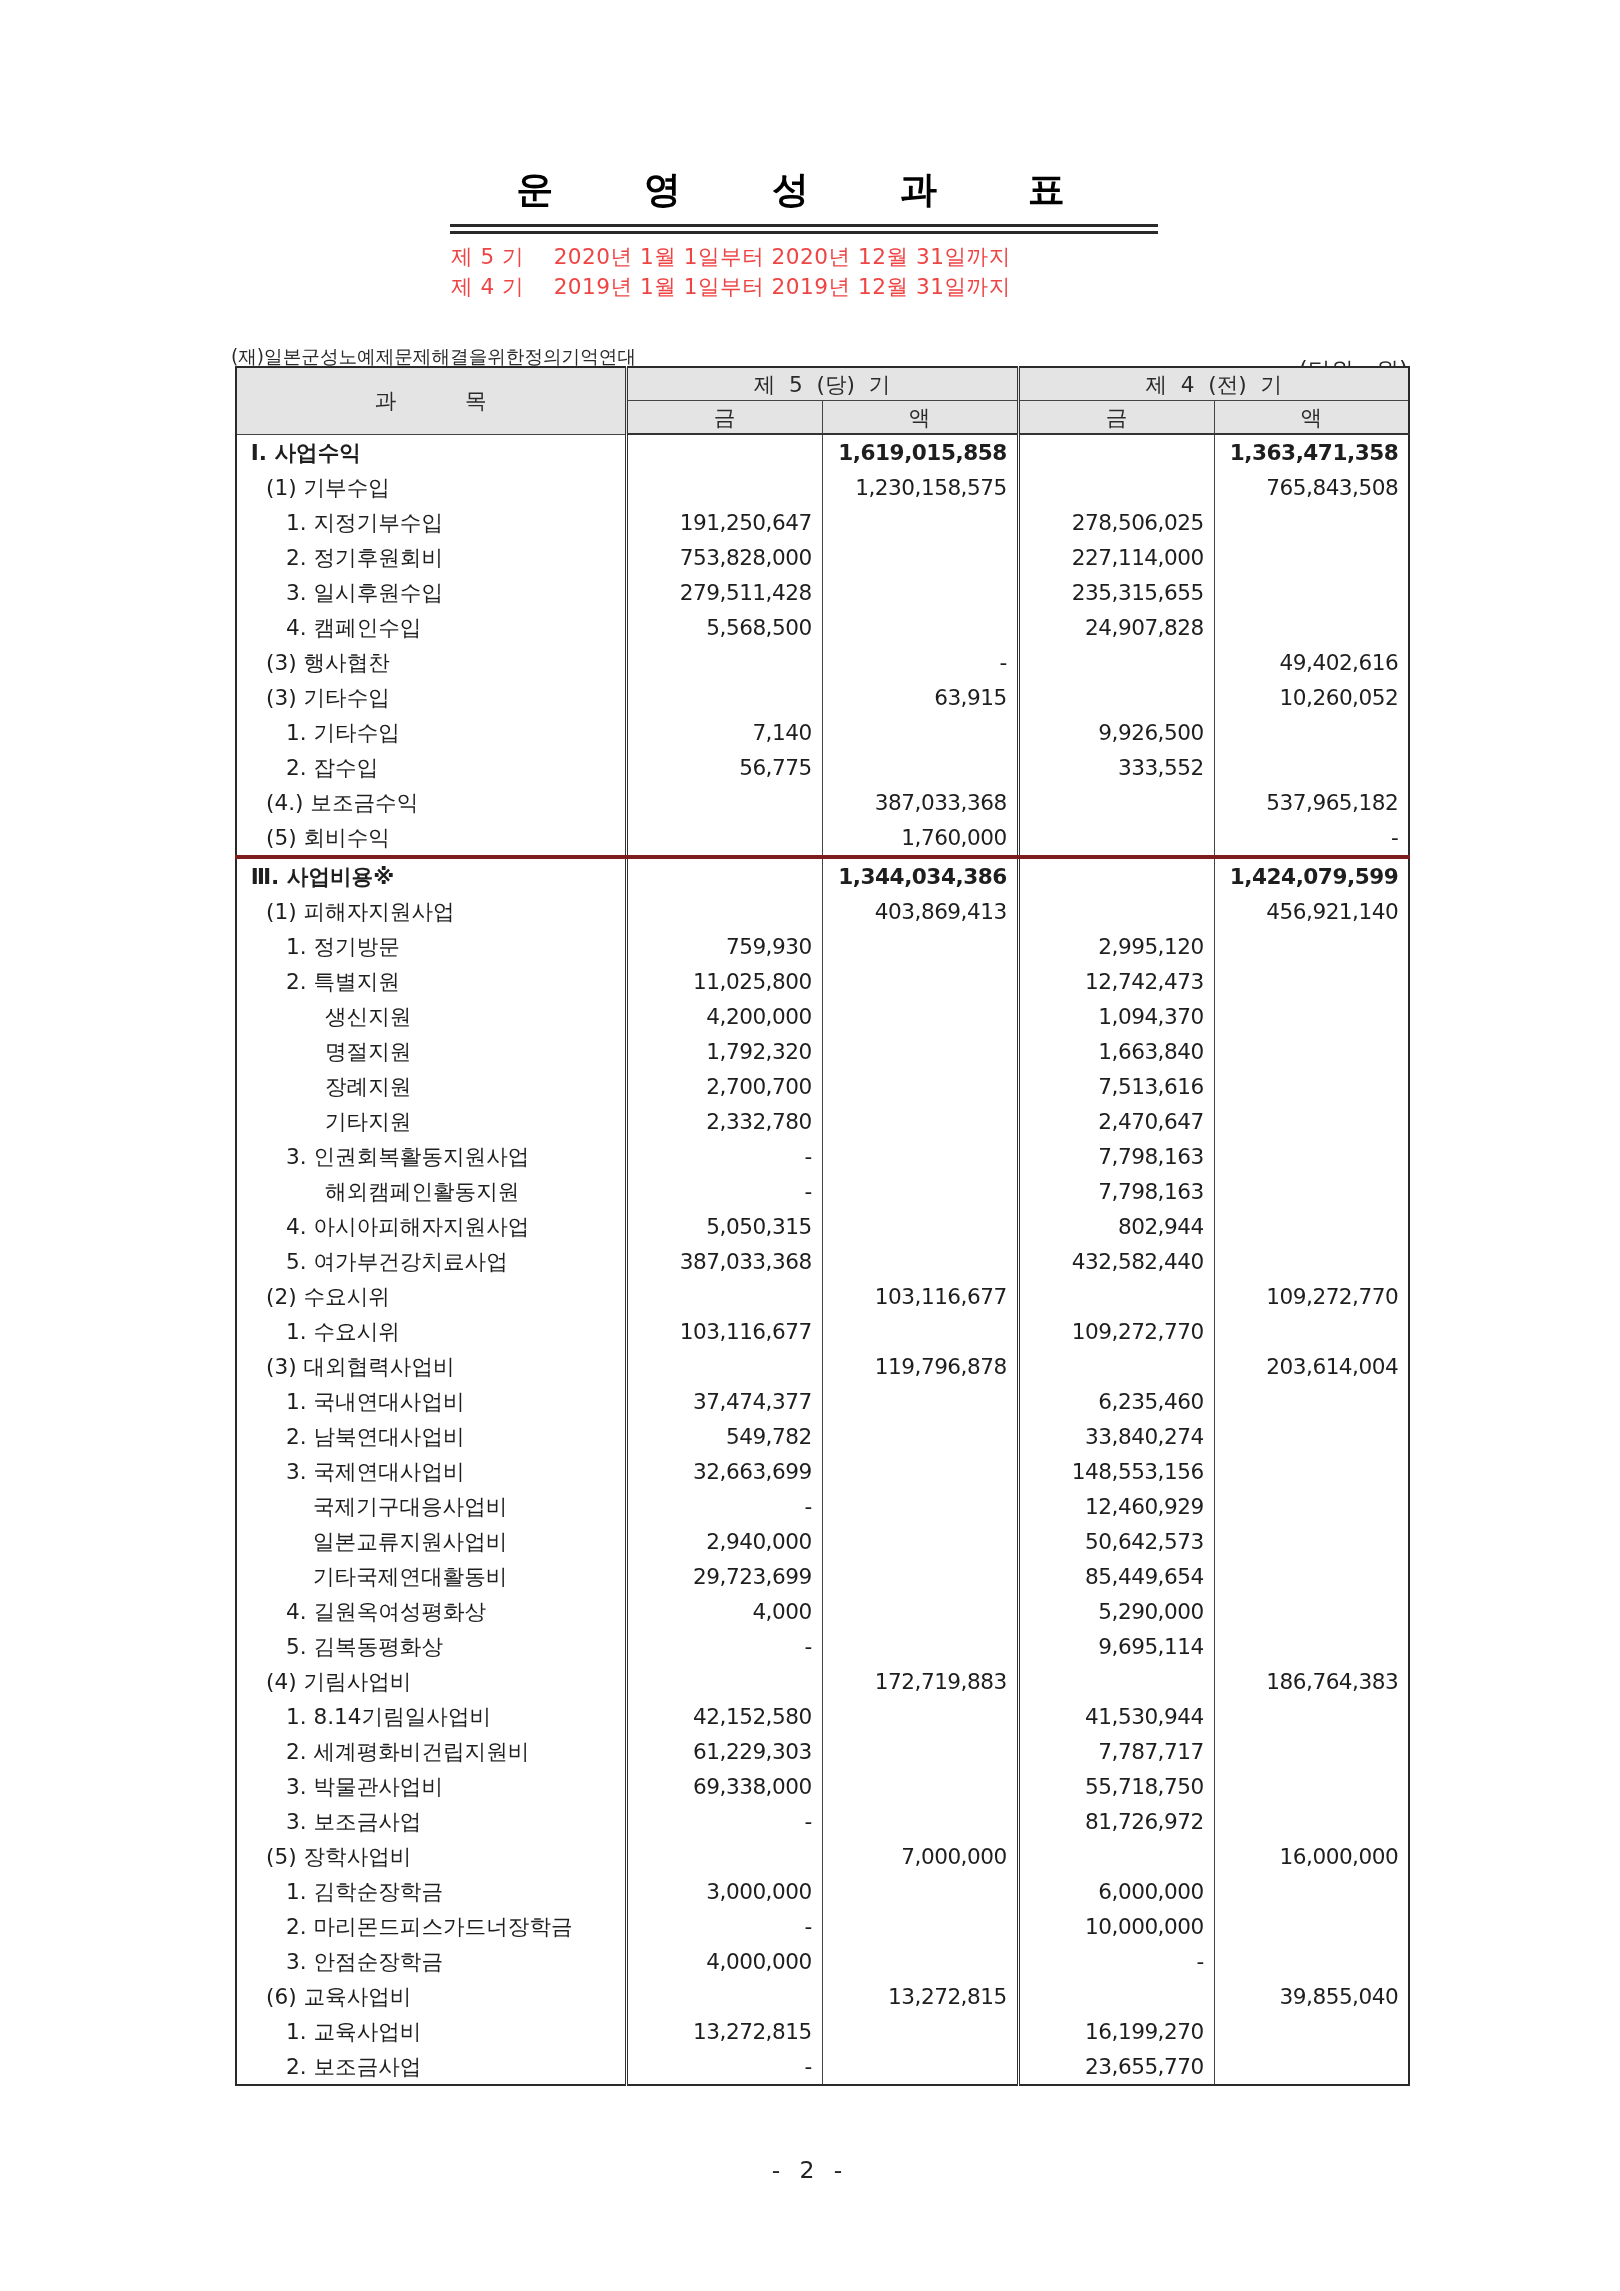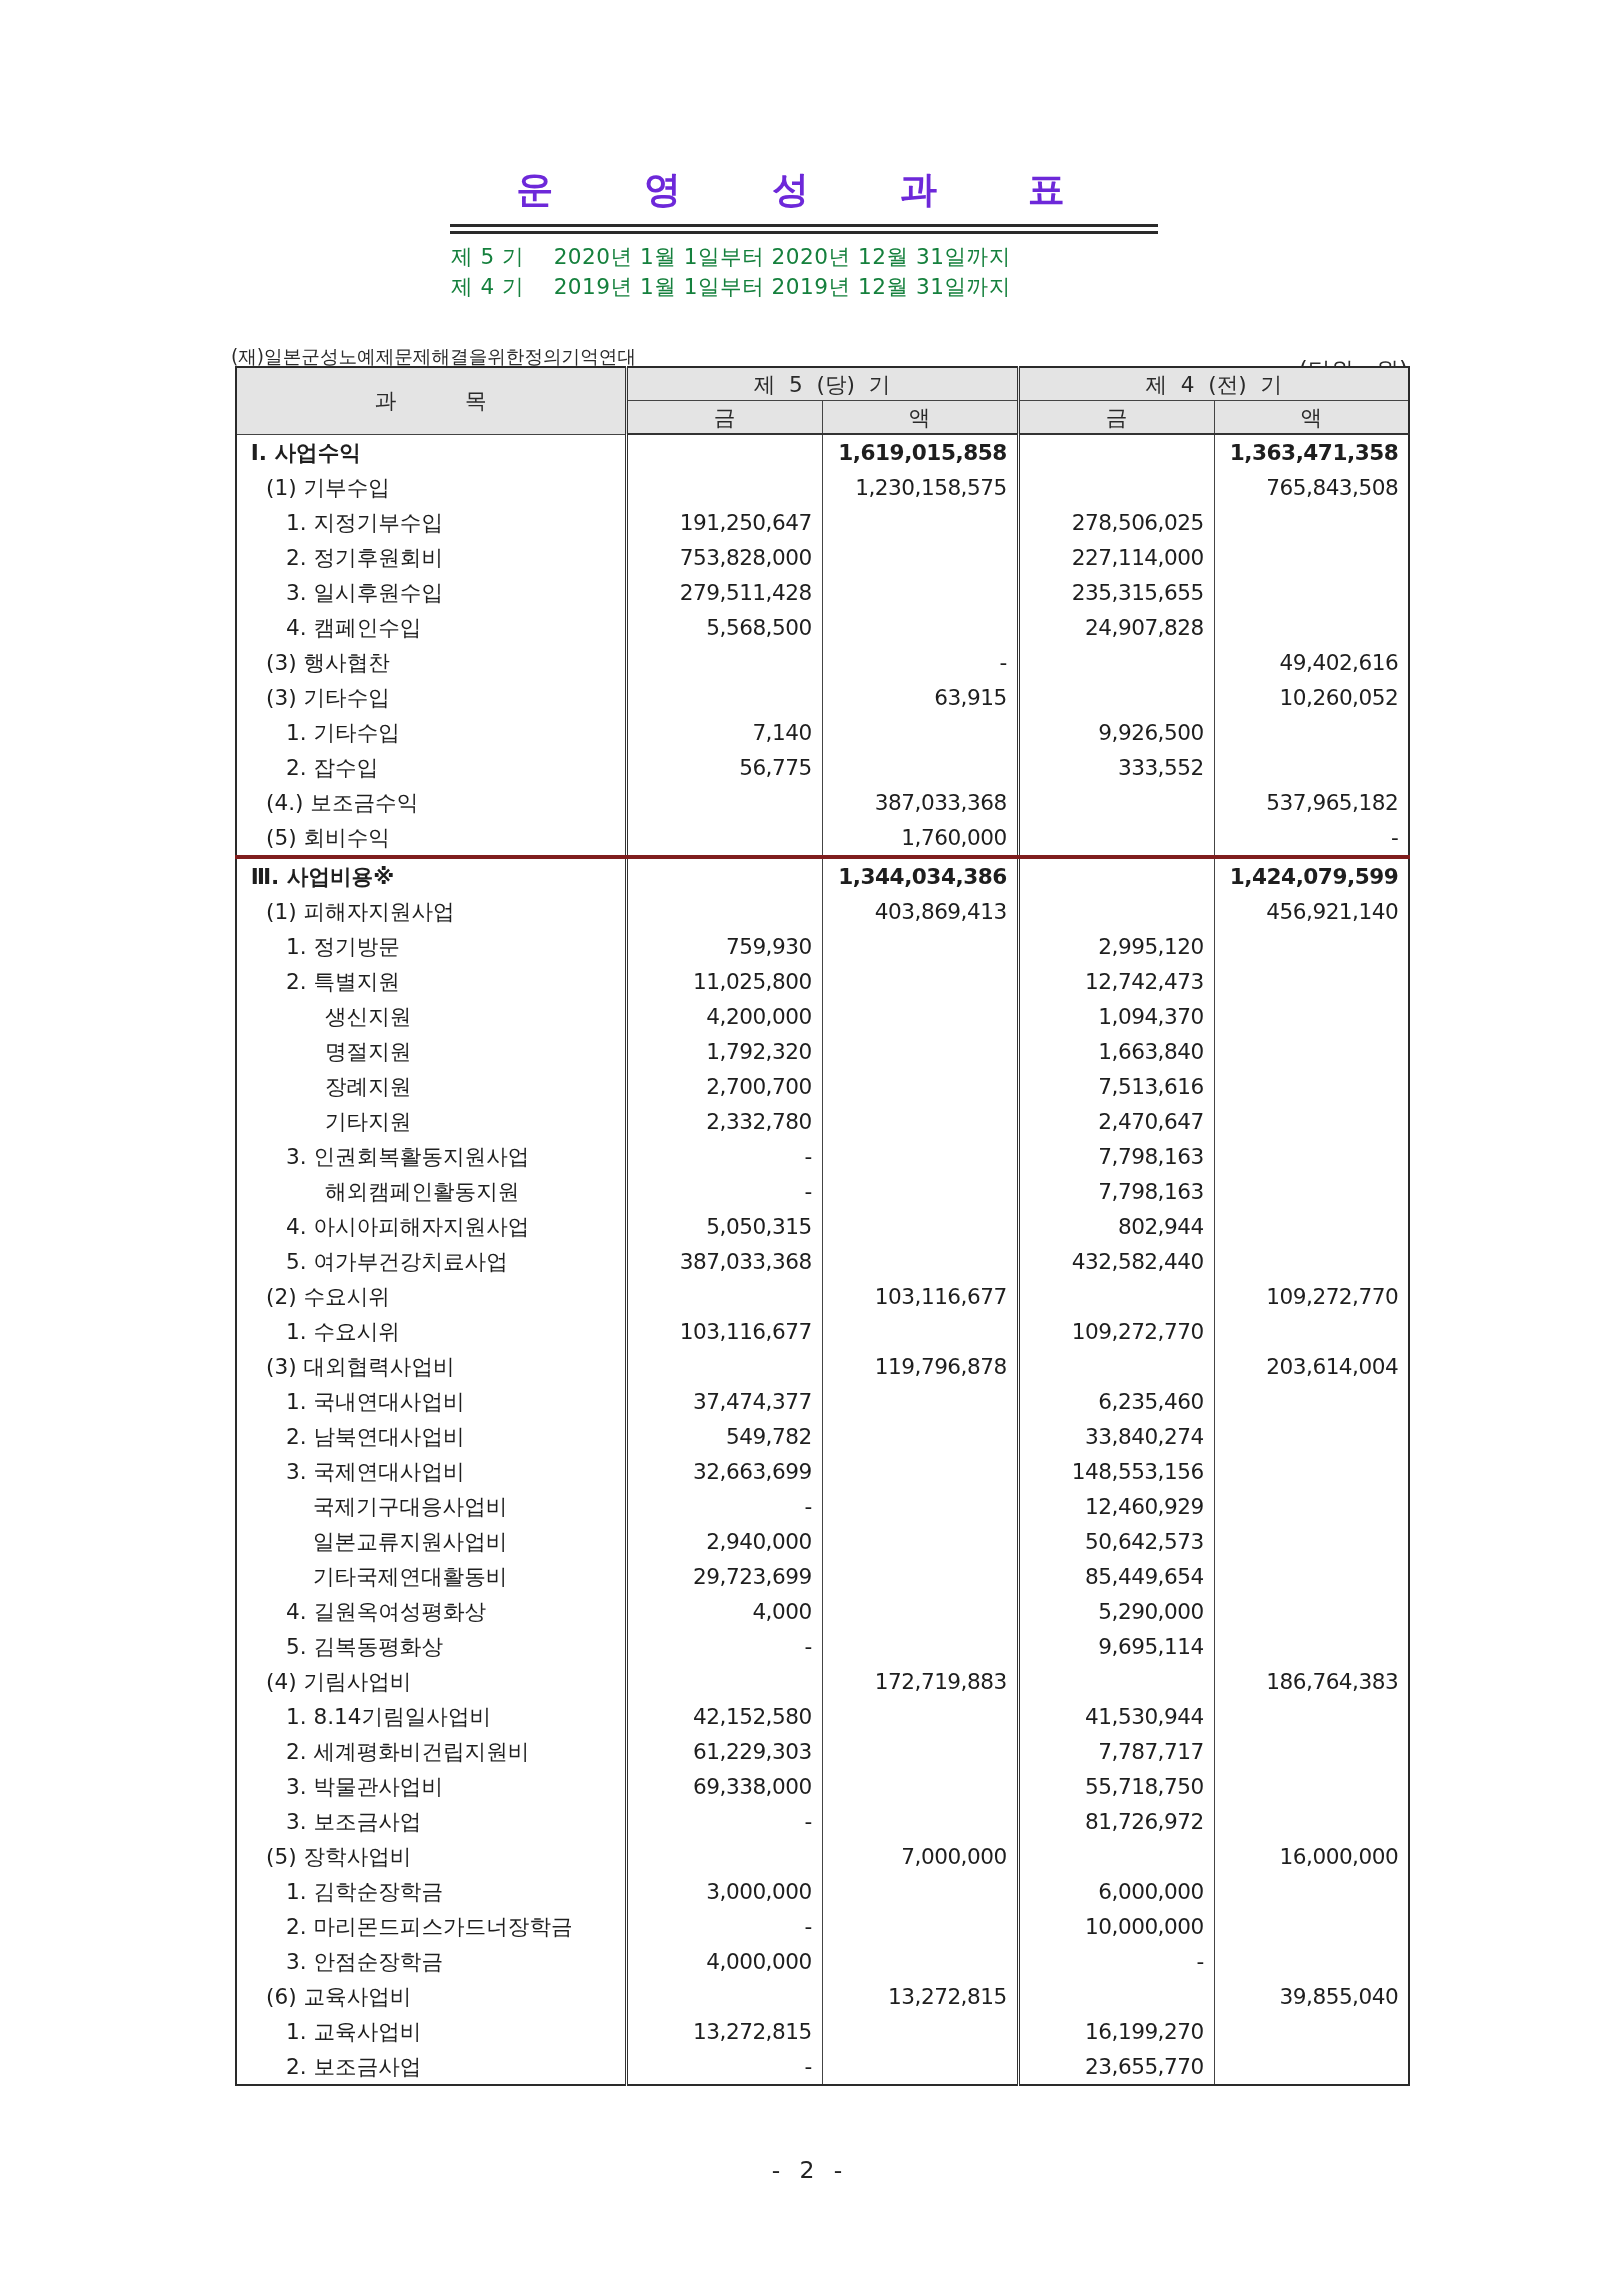--- a/index.html
+++ b/index.html
@@ -1,19 +1,19 @@
 <!DOCTYPE html>
 <html><head>
 <meta charset="utf-8">
 <style>
   html, body { margin:0; padding:0; background:#ffffff; }
   body { width:1620px; height:2292px; position:relative; font-family:"DejaVu Sans", "Liberation Sans", sans-serif; color:#1e1e1e; overflow:hidden; }
-  .title { position:absolute; left:0; width:1620px; top:165px; text-align:center; font-size:37px; font-weight:bold; letter-spacing:39px; color:#6d28d9; }
+  .title { position:absolute; left:0; width:1620px; top:165px; text-align:center; font-size:37px; font-weight:bold; letter-spacing:39px; color:#000000; }
   .rule { position:absolute; left:450px; width:708px; height:2.9px; background:#2a2a2a; }
-  .period { position:absolute; left:451px; font-size:21.6px; color:#15803d; white-space:pre; letter-spacing:0.5px; }
+  .period { position:absolute; left:451px; font-size:21.6px; color:#ef4444; white-space:pre; letter-spacing:0.5px; }
   .org { position:absolute; left:231px; top:344px; font-size:18.6px; color:#2a2a2a; }
   .unit { position:absolute; right:212px; top:355px; font-size:23px; color:#2a2a2a; }
   table.fs { position:absolute; left:235px; top:366px; width:1173px; border-collapse:collapse; border:2.9px solid #2a2a2a; font-size:21.6px; table-layout:fixed; }
   table.fs col.c0 { width:390px; } table.fs col.c1 { width:196px; } table.fs col.c2 { width:196px; } table.fs col.c3 { width:196px; } table.fs col.c4 { width:195px; }
   table.fs th { background:#e4e4e4; font-weight:normal; color:#2a2a2a; border:1px solid #444; height:32px; padding:0; font-size:21.6px; }
   table.fs td { height:35px; padding:0 9.8px; border-left:1px solid #444; border-right:1px solid #444; white-space:nowrap; }
   table.fs td.num { text-align:right; letter-spacing:-0.5px; }
   table.fs .dbl-l { border-left:3.9px double #333 !important; }
   table.fs tr.head2 th { border-bottom:2px solid #333; }
   table.fs tr.section td { font-weight:bold; }

